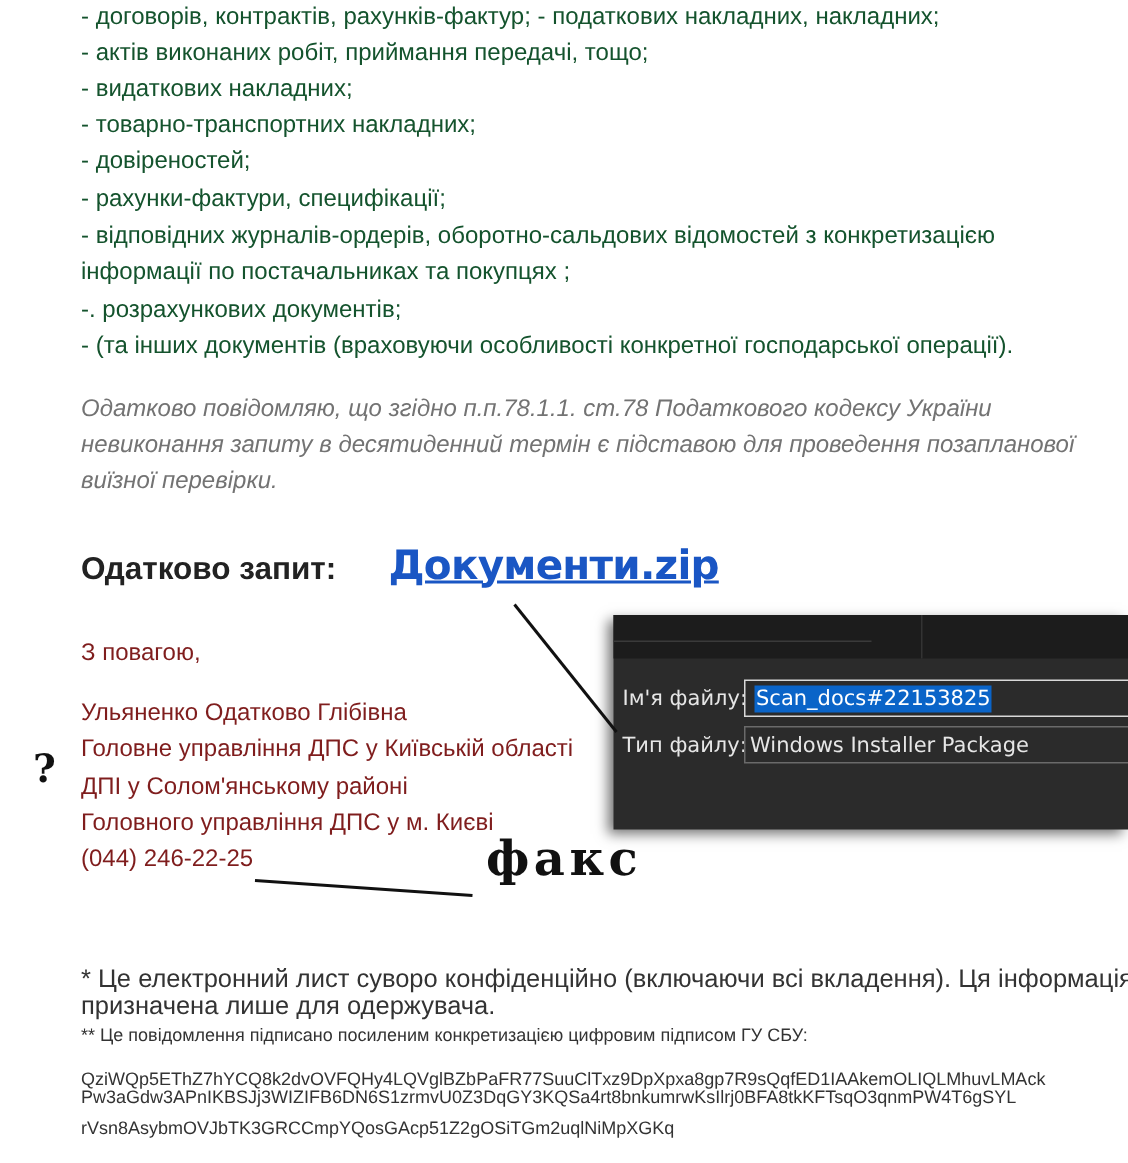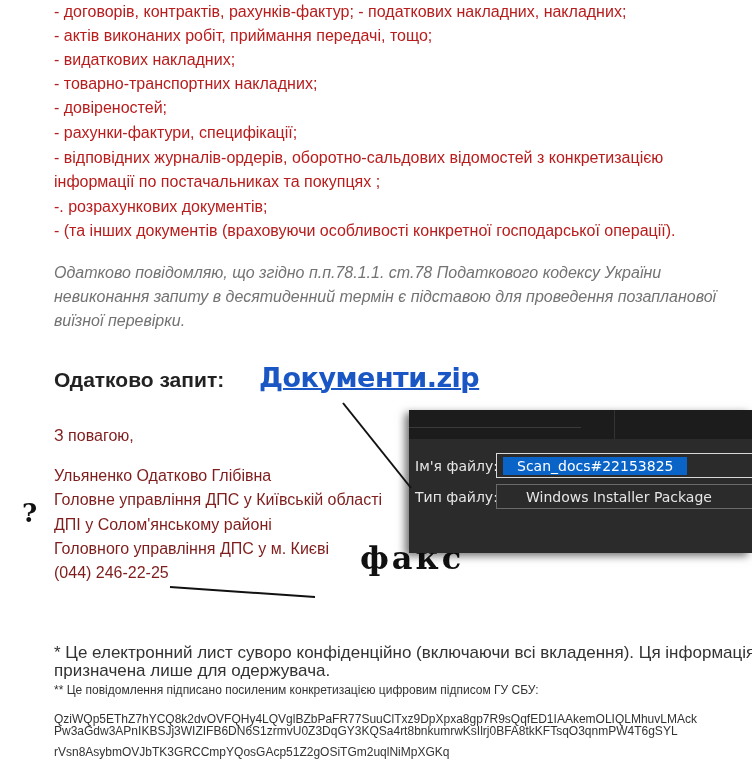--- a/index.html
+++ b/index.html
@@ -1,40 +1,40 @@
 <!DOCTYPE html>
 <html><head>
 <meta charset="utf-8">
 <style>
   html, body { margin: 0; padding: 0; }
   body {
     width: 752px; height: 775px; overflow: hidden; position: relative;
     background: #ffffff; color: #333333;
     font-family: "Liberation Sans", sans-serif;
   }
-  .list-line { position: absolute; left: 54px; font-size: 16px; line-height: 20px; color: #b91c1c; white-space: nowrap; }
+  .list-line { position: absolute; left: 54px; font-size: 16px; line-height: 20px; color: #14532d; white-space: nowrap; }
   .italic-line { position: absolute; left: 54px; font-size: 16px; line-height: 20px; font-style: italic; color: #737373; white-space: nowrap; }
   .heading { position: absolute; left: 54px; top: 366px; font-size: 21px; font-weight: bold; color: #222; white-space: nowrap; line-height: 28px; }
   .link { position: absolute; left: 259px; top: 361px; font-size: 27px; font-weight: bold; color: #1a56c4; text-decoration: underline; text-decoration-thickness: 2px; white-space: nowrap; line-height: 34px; font-family: "DejaVu Sans", sans-serif; letter-spacing: -0.5px; text-align: center; }
   .sig-line { position: absolute; left: 54px; font-size: 16px; line-height: 20px; color: #7f1d1d; white-space: nowrap; }
   .qmark { position: absolute; left: 22px; top: 498px; font-size: 26px; font-weight: bold; color: #111; font-family: "DejaVu Serif", serif; }
-  .fax { position: absolute; left: 324px; top: 538px; font-size: 32px; font-weight: bold; color: #111; letter-spacing: 3px; font-family: "DejaVu Serif", serif; line-height: 40px; margin-left: 36px; }
+  .fax { position: absolute; left: 324px; top: 552px; font-size: 32px; font-weight: bold; color: #111; letter-spacing: 3px; font-family: "DejaVu Serif", serif; line-height: 40px; }
   .note { position: absolute; left: 54px; font-size: 17px; line-height: 20px; color: #333; white-space: nowrap; }
   .tiny { position: absolute; left: 54px; font-size: 12px; line-height: 14px; color: #333; white-space: nowrap; }
   
   .dialog { position: absolute; left: 409px; top: 410px; width: 343px; height: 143px; background: #2b2b2b; box-shadow: -4px 3px 8px rgba(0,0,0,0.55); }
   .dialog-header { position: absolute; left: 0; top: 0; width: 100%; height: 29px; background: #1c1c1c; }
   .dialog-header .divider-h { position: absolute; left: 0; top: 17px; width: 172px; height: 1px; background: #3a3a3a; }
   .dialog-header .divider-v { position: absolute; left: 205px; top: 0; width: 1px; height: 29px; background: #333; }
   .dlg-label { position: absolute; left: 6px; font-size: 14px; color: #e6e6e6; font-family: "DejaVu Sans", sans-serif; white-space: nowrap; }
   .dlg-input { position: absolute; left: 87px; width: 270px; height: 25px; box-sizing: border-box; font-size: 14px; font-family: "DejaVu Sans", sans-serif; color: #e6e6e6; background: #2b2b2b; }
   .dlg-input.name { top: 43px; border: 1px solid #d9d9d9; }
   .dlg-input.type { top: 74px; border: 1px solid #6a6a6a; }
-  .sel { position: absolute; left: 6px; top: 3px; background: #0a64c8; color: #fff; padding: 0 14px; line-height: 18px; }
-  .typeval { position: absolute; left: 3px; top: 3px; line-height: 18px; margin-left: 26px; }
+  .sel { position: absolute; left: 6px; top: 3px; background: #0a64c8; color: #fff; padding: 0 1px; line-height: 18px; }
+  .typeval { position: absolute; left: 3px; top: 3px; line-height: 18px; }
   svg.overlay { position: absolute; left: 0; top: 0; pointer-events: none; }
 </style>
 </head>
 <body>
 
 <div>
   <div class="list-line" style="top:2px">- договорів, контрактів, рахунків-фактур; - податкових накладних, накладних;</div>
   <div class="list-line" style="top:26px">- актів виконаних робіт, приймання передачі, тощо;</div>
   <div class="list-line" style="top:50px">- видаткових накладних;</div>
   <div class="list-line" style="top:74px">- товарно-транспортних накладних;</div>

